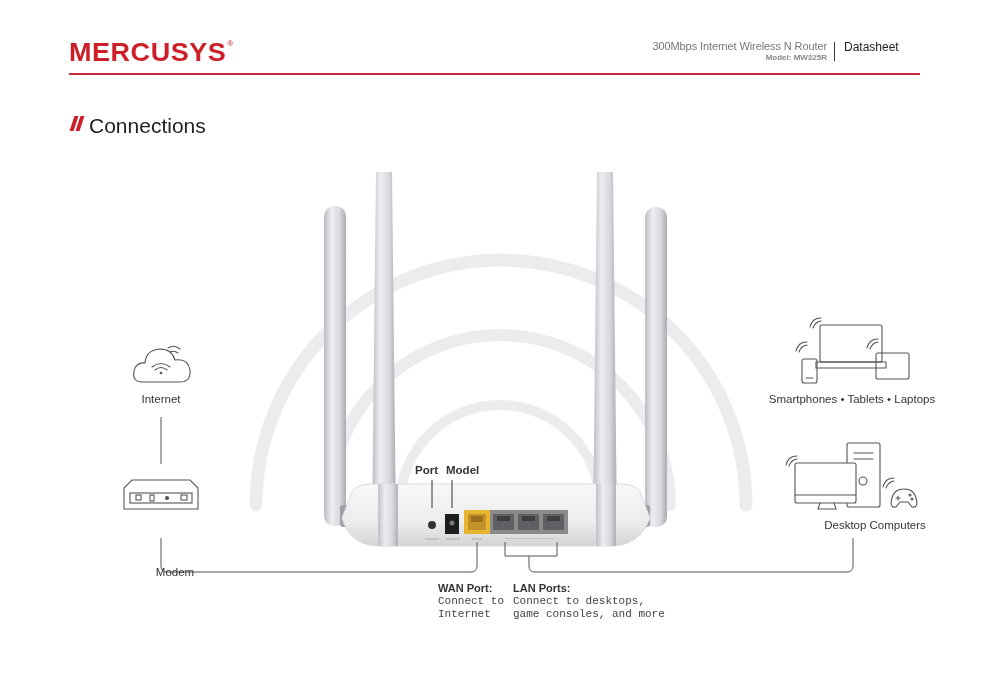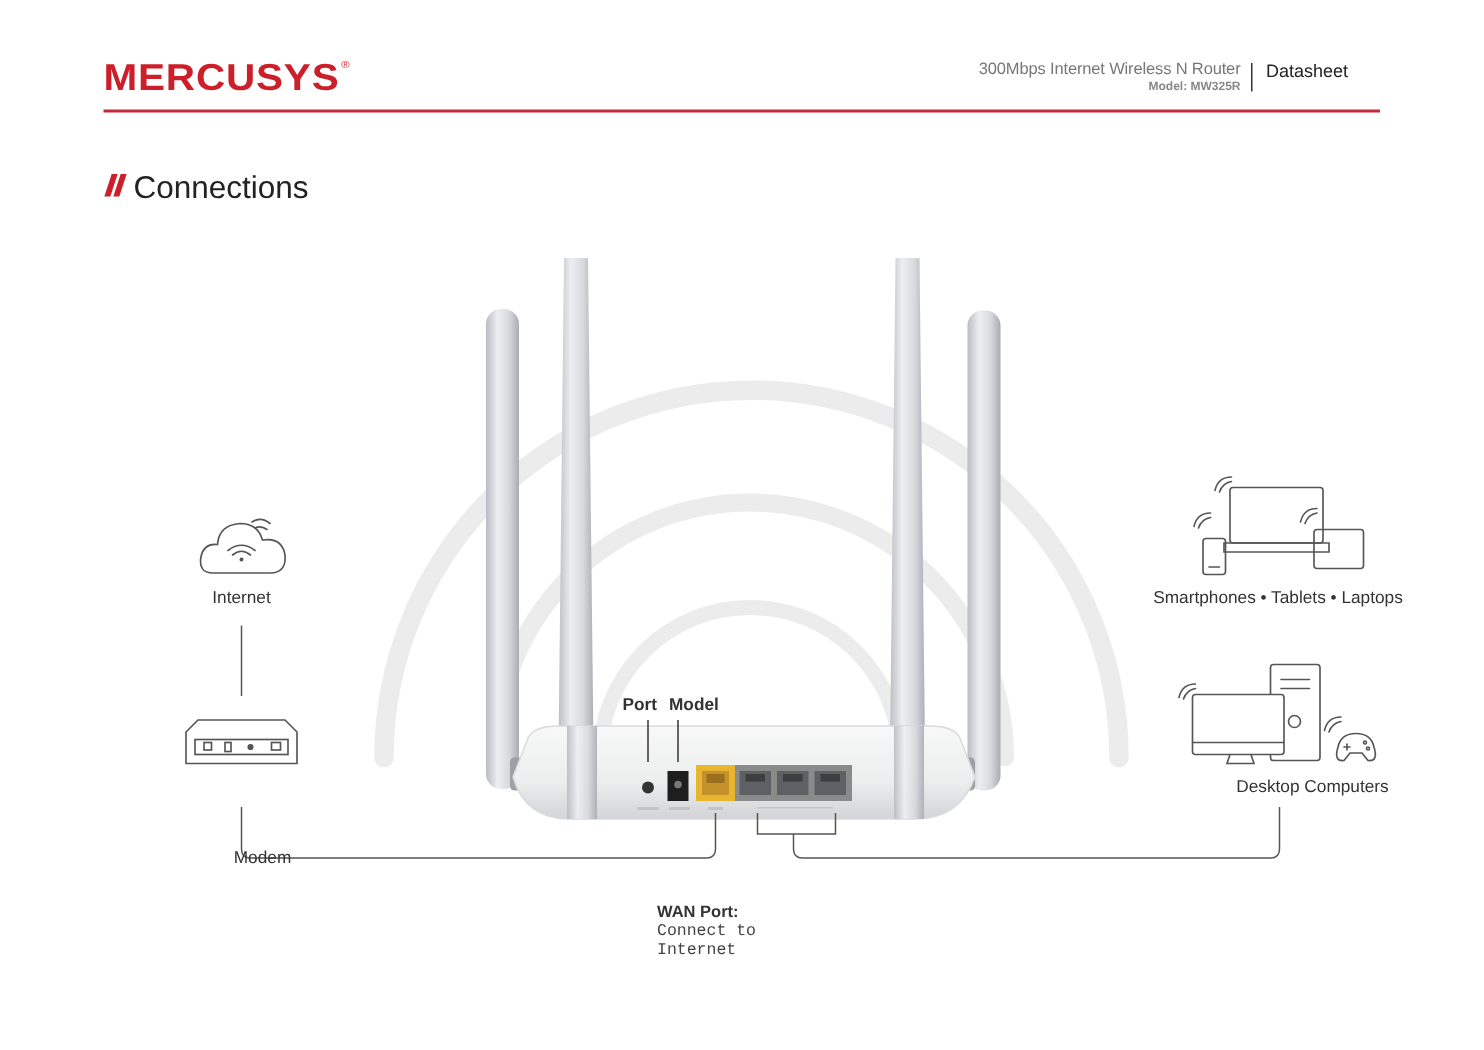--- a/index.html
+++ b/index.html
@@ -23,21 +23,21 @@
     .section-mark i:nth-child(1) { left: 3px; }
     .section-mark i:nth-child(2) { left: 9px; }
     .section-label { font-size: 21px; color: #222; }
 
     .diagram { position: absolute; left: 0; top: 0; width: 854px; height: 700px; }
 
     .label { position: absolute; font-size: 11.5px; color: #333; white-space: nowrap; }
     .label-center { transform: translateX(-50%); }
     .port-head { font-weight: 700; color: #333; font-size: 11px; }
     .port-desc { font-size: 11px; color: #444; line-height: 13px; font-family: Liberation Mono, monospace; }
-    .port-block { position: absolute; font-size: 11px; line-height: 13px; margin-top: 20px; }
+    .port-block { position: absolute; font-size: 11px; line-height: 13px; }
     .hw-label { position: absolute; font-size: 11.5px; color: #333; font-weight: 700; }
   </style>
 </head>
 <body>
 
 <div class="header">
   <div class="logo"><span>MERCUSYS</span><sup>®</sup></div>
   <div class="product-block">
     <div class="product-name">300Mbps Internet Wireless N Router</div>
     <div class="product-model">Model: MW325R</div>
@@ -203,13 +203,18 @@
   <div class="label label-center" style="left:875px; top:519px;">Desktop Computers</div>
 
   <div class="hw-label" style="left:415px; top:464px;">Port</div>
   <div class="hw-label" style="left:446px; top:464px;">Model</div>
 
   <div class="port-block" style="left:438px; top:582px;">
     <div class="port-head">WAN Port:</div>
     <div class="port-desc">Connect to</div>
     <div class="port-desc">Internet</div>
   </div>
+  <div class="port-block" style="left:513px; top:582px;">
+    <div class="port-head">LAN Ports:</div>
+    <div class="port-desc">Connect to desktops,</div>
+    <div class="port-desc">game consoles, and  more</div>
+  </div>
 </div>
 
 </body></html>

